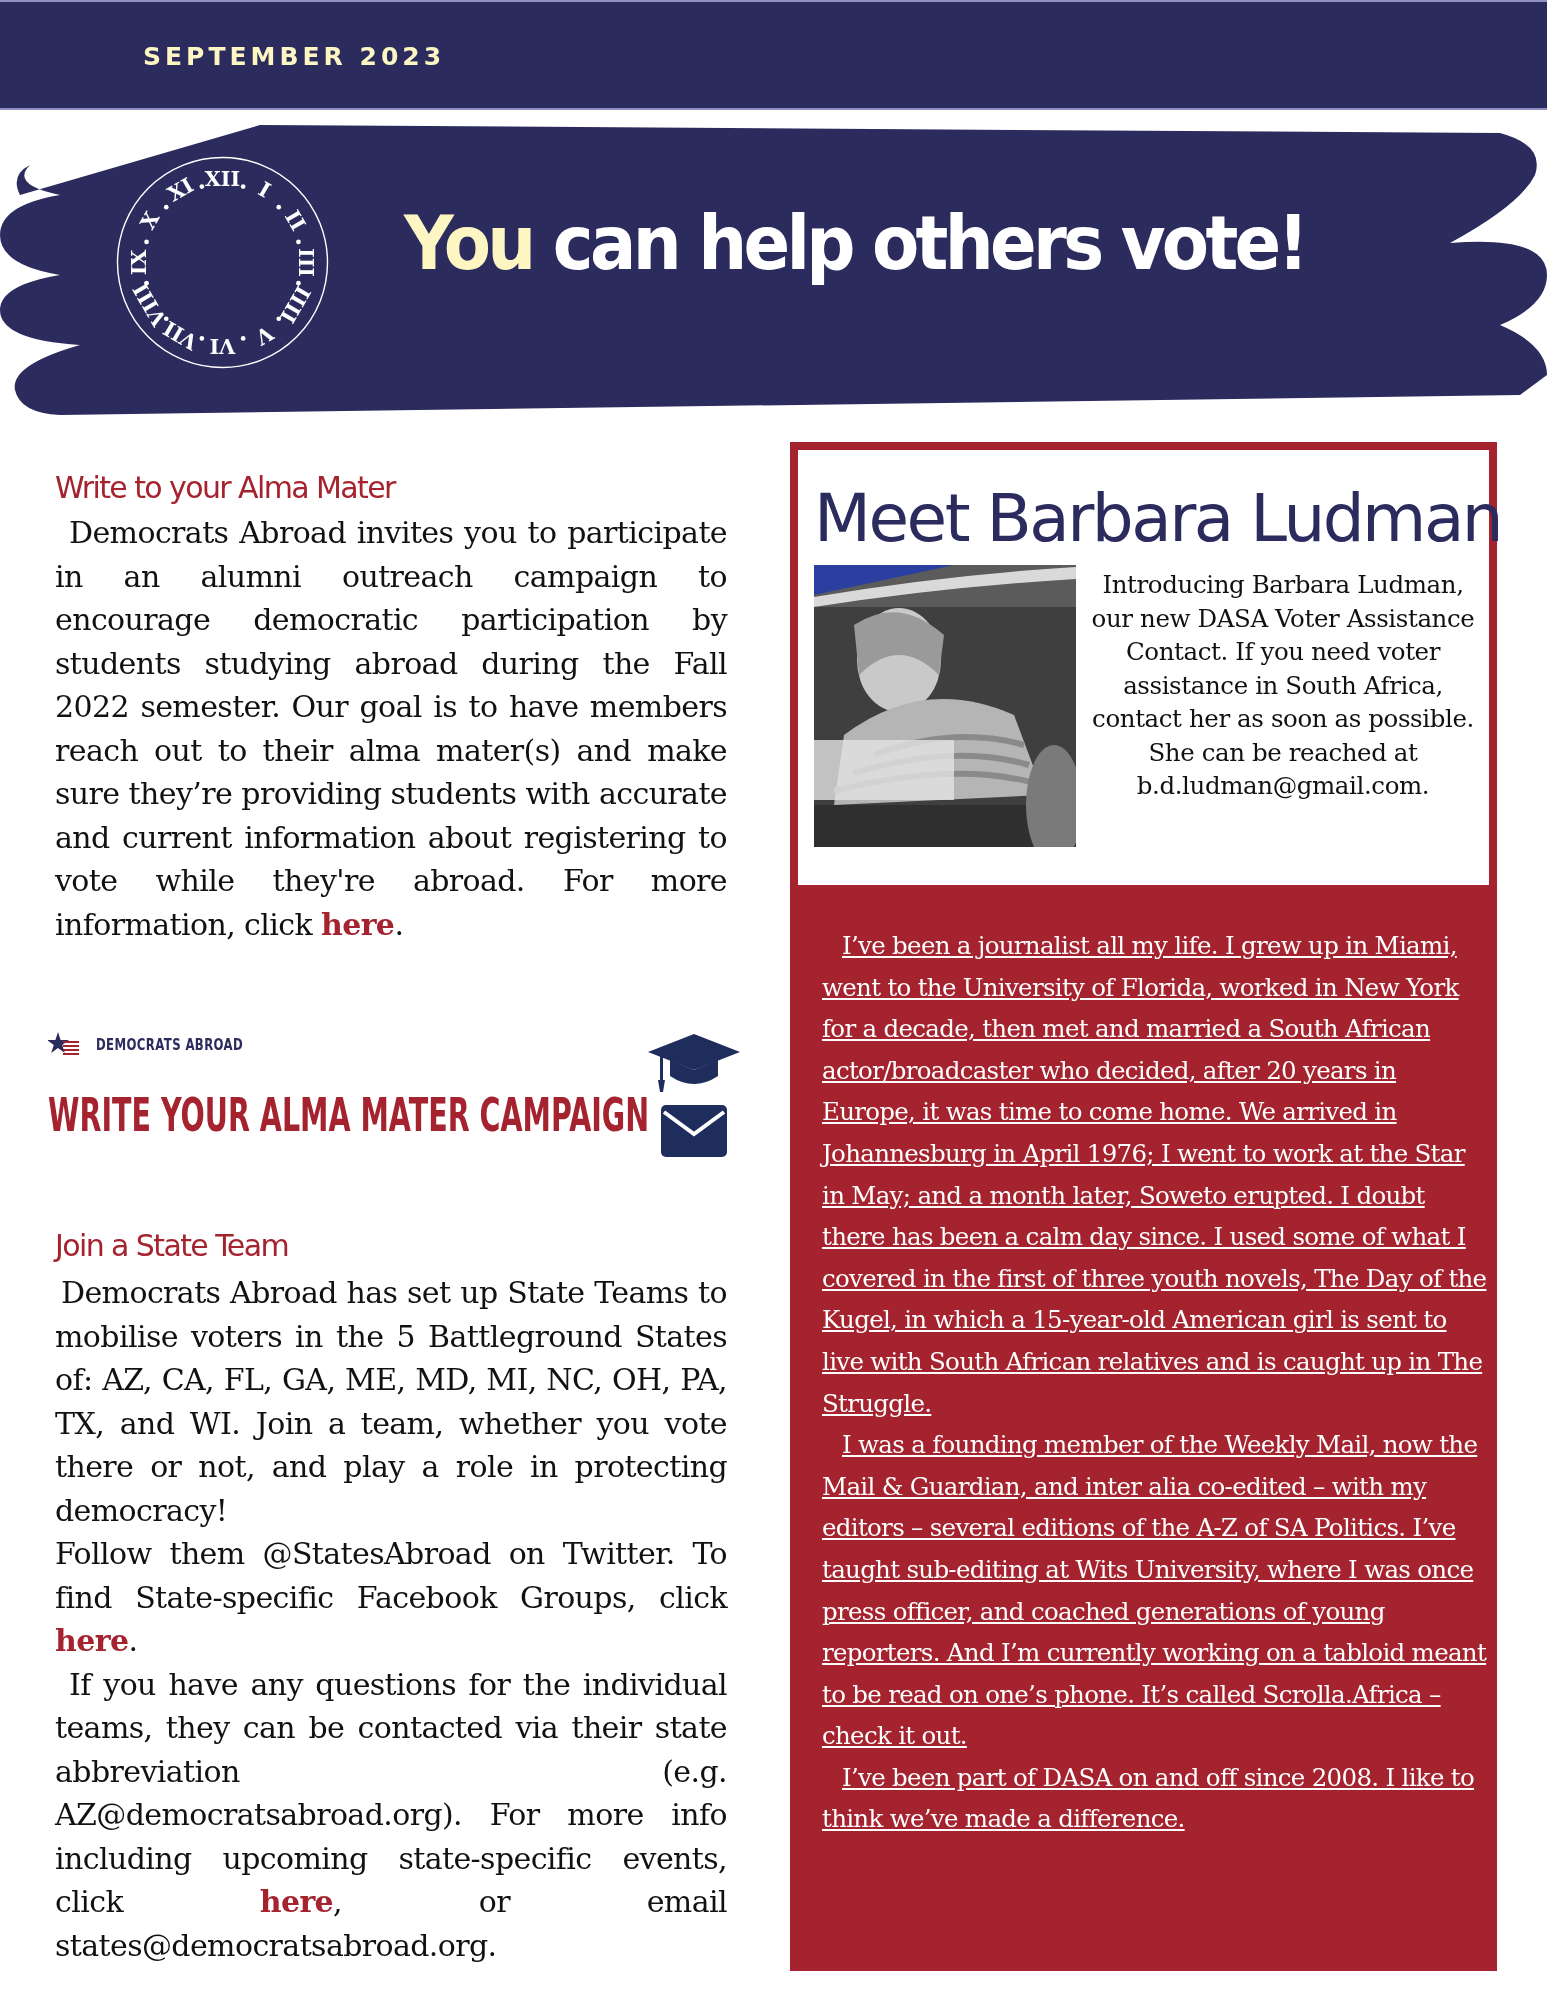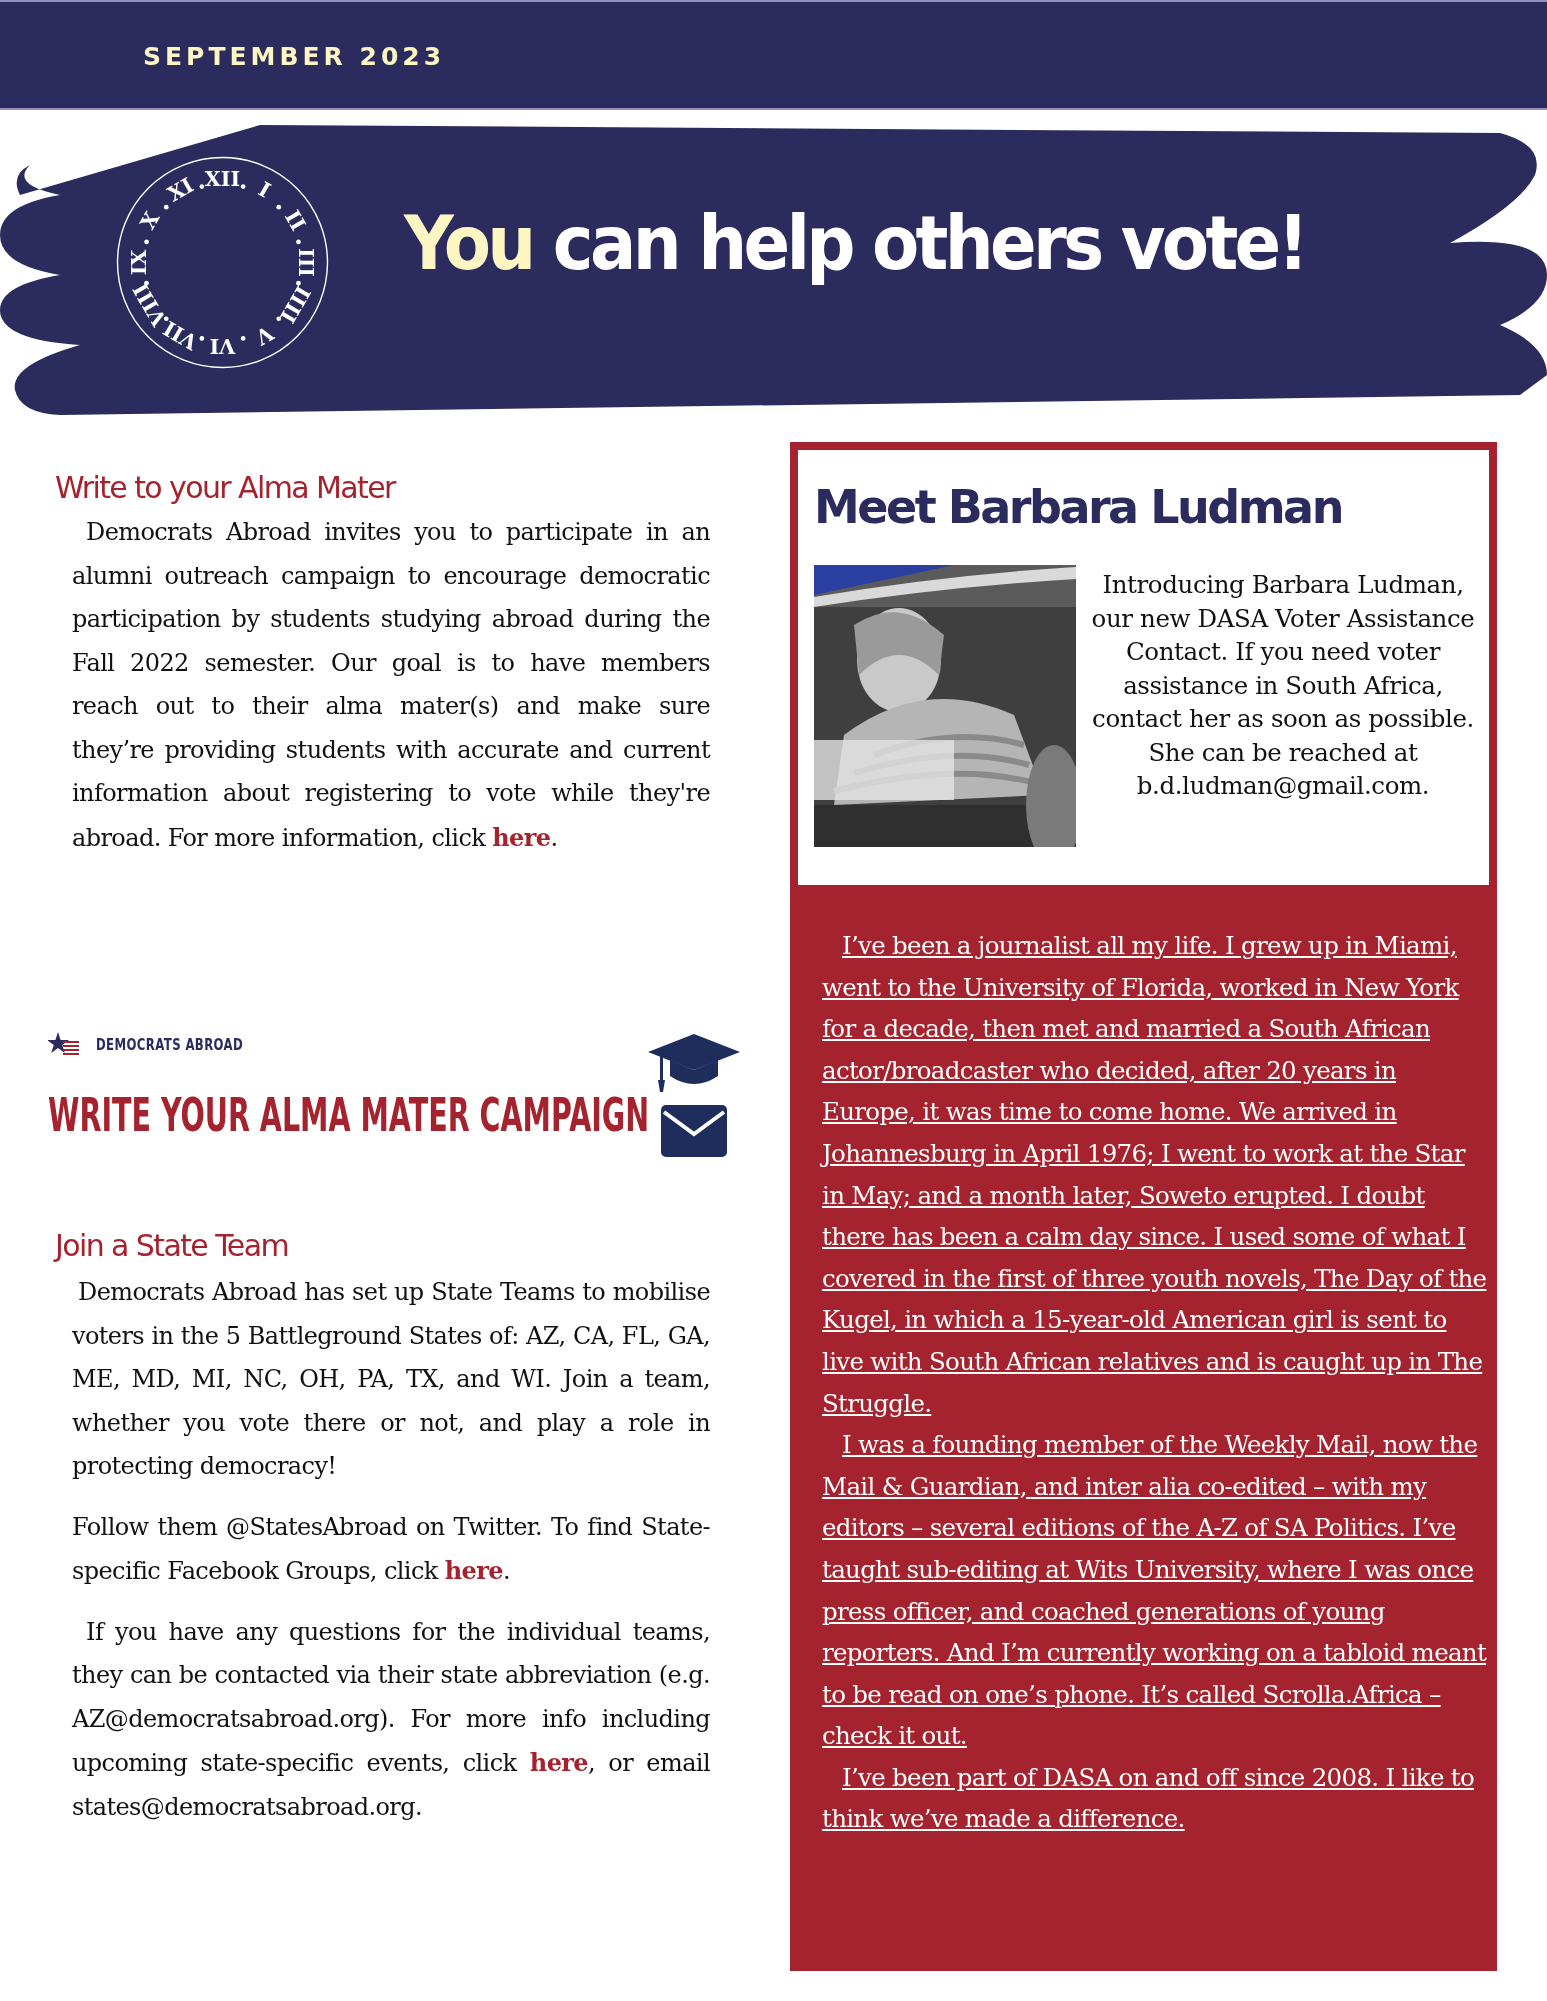--- a/index.html
+++ b/index.html
@@ -29,21 +29,21 @@
     transform: scaleX(0.93); transform-origin: left center; white-space: nowrap;
   }
   .title .you { color: #fdf6c3; }
 
   .left { position: absolute; left: 55px; width: 672px; }
   .h2 {
     font-family: "DejaVu Sans", sans-serif; font-weight: normal;
     color: #a5232e; font-size: 30px; letter-spacing: -1.6px; margin: 0;
   }
   .para {
-    font-size: 24px; line-height: 43.5px; text-align: justify; margin: 17px;
+    font-size: 30px; line-height: 43.5px; text-align: justify; margin: 0;
     font-family: "DejaVu Serif", serif; letter-spacing: -0.6px;
   }
   .link { color: #a5232e; font-weight: bold; }
 
   .campaign { position: absolute; left: 48px; top: 1030px; width: 700px; height: 120px; }
   .da-logo { position: absolute; left: 0; top: 2px; display: flex; align-items: center; gap: 16px; }
   .da-logo .txt {
     font-family: "DejaVu Sans", sans-serif; font-weight: bold; color: #2b2b5e;
     font-size: 15px; transform: scaleX(0.78); transform-origin: left center; letter-spacing: 0.5px;
   }
@@ -57,22 +57,22 @@
 
   .right-box {
     position: absolute; left: 790px; top: 442px; width: 707px; height: 1529px;
     background: #a5232e; box-sizing: border-box;
   }
   .right-inner {
     position: absolute; left: 8px; top: 8px; width: 691px; height: 435px; background: #fff;
   }
   .meet {
     position: absolute; left: 16px; top: 30px; margin: 0;
-    font-family: "DejaVu Sans", sans-serif; font-weight: bold; color: #2b2b5e;
-    font-size: 46px; letter-spacing: -2.5px; white-space: nowrap;
+    font-family: "DejaVu Sans", sans-serif; font-weight: normal; color: #2b2b5e;
+    font-size: 66px; letter-spacing: -2.5px; white-space: nowrap;
   }
   .photo { position: absolute; left: 16px; top: 115px; width: 262px; height: 282px; }
   .intro {
     position: absolute; left: 285px; top: 118px; width: 400px;
     text-align: center; font-size: 24.5px; line-height: 33.5px;
     letter-spacing: -0.4px; margin: 0;
   }
   .story {
     position: absolute; left: 24px; top: 475px; width: 666px;
     color: #ffffff; font-size: 24.5px; line-height: 41.6px; margin: 8px;

